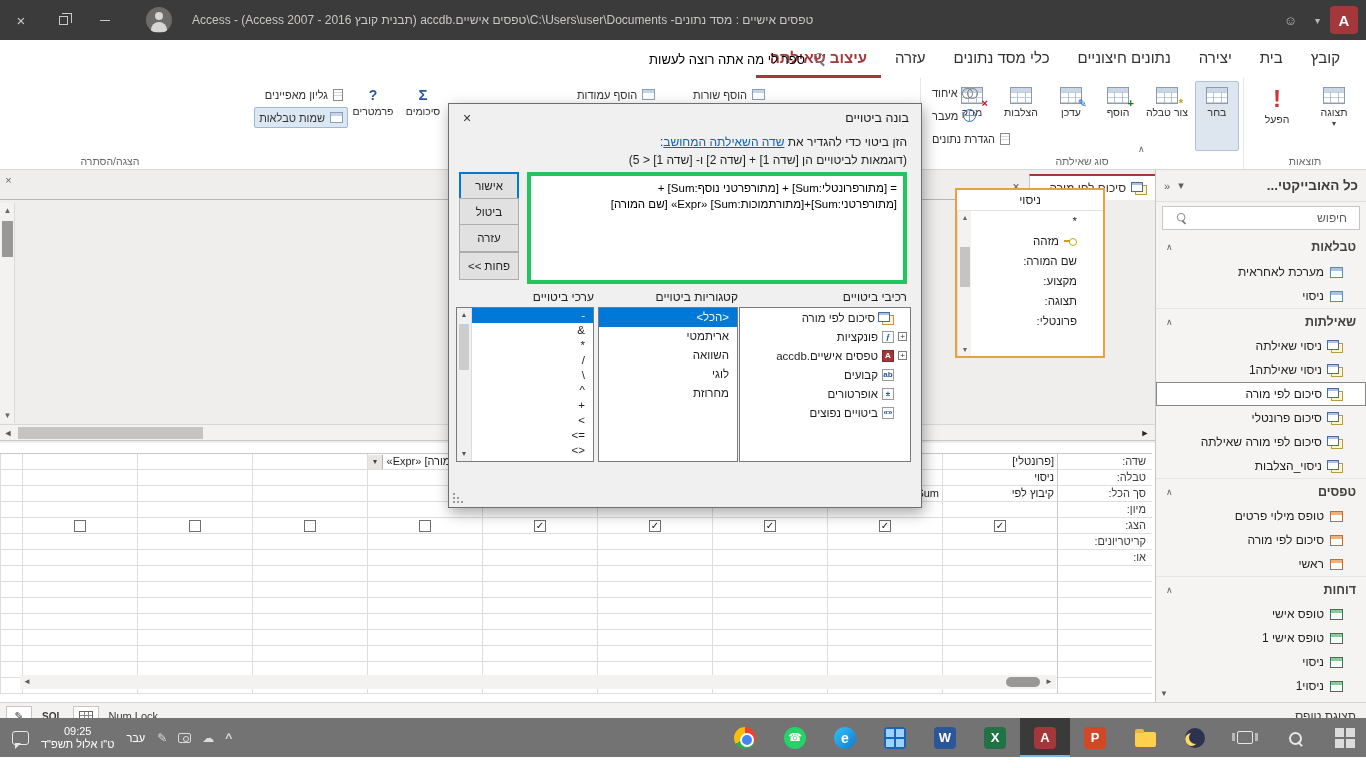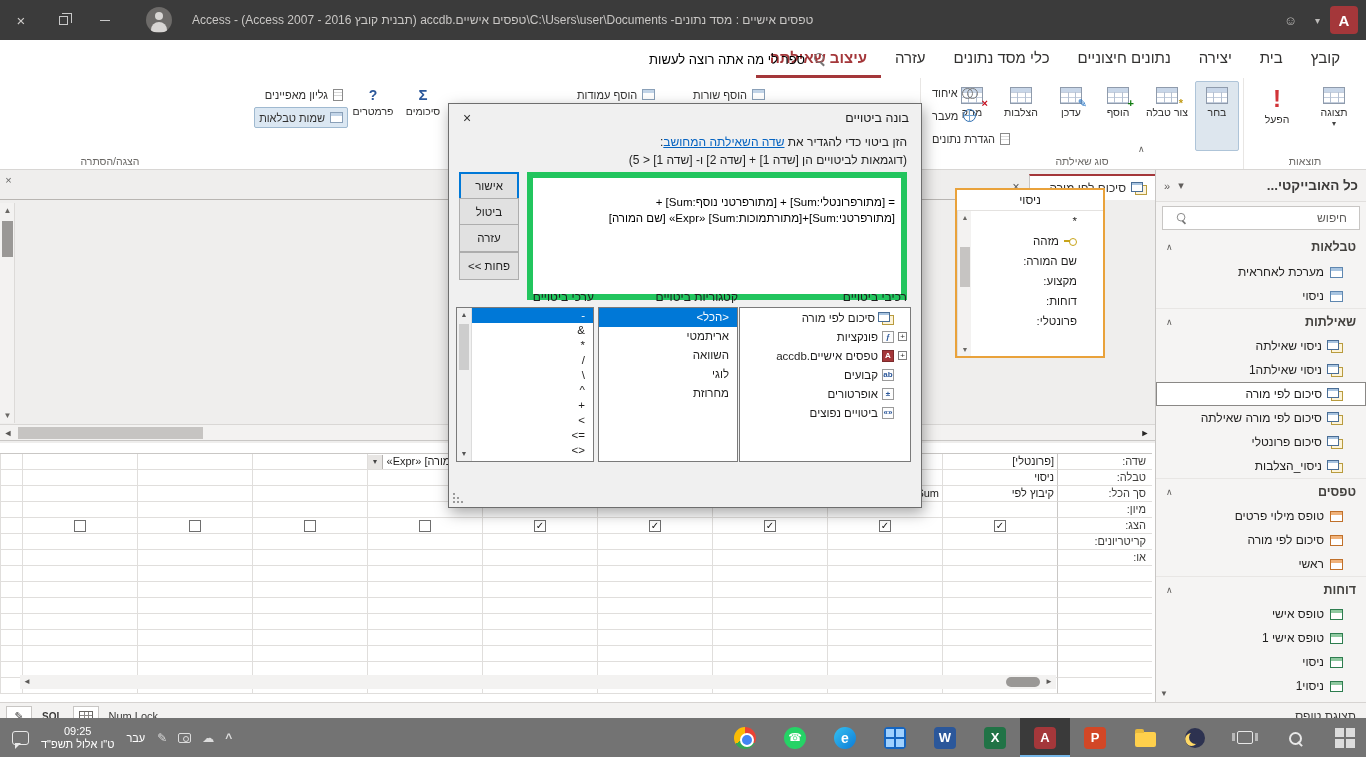--- a/index.html
+++ b/index.html
@@ -106,21 +106,21 @@
 .ico-report{width:13px;height:11px;border:1px solid #2e7d4f;background:linear-gradient(#8fc9a0 0 3px,#fff 3px);flex:none}
 .nav-down{position:absolute;left:4px;bottom:4px;font-size:8px;color:#605e5c}
 
 .dialog{position:absolute;left:448px;top:103px;width:474px;height:405px;background:#f0f0f0;border:1px solid #6e6e6e;box-shadow:2px 5px 14px rgba(0,0,0,.35);z-index:10}
 .dlg-titlebar{position:relative;height:28px}
 .dlg-title{position:absolute;right:12px;top:0;line-height:28px;font-size:12.5px;color:#1a1a1a}
 .dlg-close{position:absolute;left:0;top:0;width:36px;height:28px;display:flex;align-items:center;justify-content:center;font-size:14px;color:#333}
 .dlg-instr{position:absolute;right:14px;top:31px;font-size:12px;color:#1f1f1f;white-space:nowrap}
 .dlg-instr a{color:#0563c1;text-decoration:underline}
 .dlg-example{position:absolute;right:14px;top:49px;font-size:12px;color:#1f1f1f;white-space:nowrap}
-.expr-box{position:absolute;right:14px;left:78px;top:68px;height:128px;background:#fff;border:6px solid #22c55e;padding:16px 6px;font-size:11.5px;line-height:16px;color:#000;overflow:hidden}
+.expr-box{position:absolute;right:14px;left:78px;top:68px;height:112px;background:#fff;border:4px solid #22c55e;padding:4px 6px;font-size:11.5px;line-height:16px;color:#000;overflow:hidden}
 .dlg-btn{position:absolute;left:10px;width:60px;height:28px;background:#e1e1e1;border:1px solid #adadad;font-size:11.5px;color:#1f1f1f;display:flex;align-items:center;justify-content:center}
 .dlg-btn.default{border:1px solid #0078d7;box-shadow:0 0 0 1px #0078d7 inset}
 .lst-h{position:absolute;top:186px;font-size:12px;color:#1f1f1f;text-align:right}
 .lstbox{position:absolute;top:203px;height:155px;background:#fff;border:1px solid #7a7a7a;overflow:hidden;font-size:11.5px}
 .eb-row{height:19px;display:flex;align-items:center;gap:4px;padding:0 3px;white-space:nowrap}
 .eb-exp{width:9px;height:9px;border:1px solid #808080;font-size:8px;line-height:7px;text-align:center;color:#333;flex:none;background:#fff}
 .eb-exp.hidden{visibility:hidden}
 .eb-ico{width:12px;height:12px;flex:none;display:flex;align-items:center;justify-content:center;font-size:8px;font-weight:bold;border:1px solid #9a9a9a;background:#fdfdfd;color:#2b579a}
 .eb-ico.db{background:#a4373a;border-color:#7c2a2c;color:#fff}
 .cat-row{height:19px;line-height:19px;padding:0 8px;white-space:nowrap}
@@ -332,21 +332,21 @@
         <span class="ico-key"></span>
         <span>מזהה</span>
       </div>
     <div class="fl-row">
         <span>שם המורה:</span>
       </div>
     <div class="fl-row">
         <span>מקצוע:</span>
       </div>
     <div class="fl-row">
-        <span>דוחות:</span>
+        <span>תצוגה:</span>
       </div>
     <div class="fl-row">
         <span>פרונטלי:</span>
       </div>
     <div class="fl-sb">
       <span class="arr" style="top:0">▲</span>
       <span class="thumb"></span>
       <span class="arr" style="bottom:0">▼</span>
     </div>
   </div>
@@ -587,25 +587,25 @@
   <div class="nav-item">
       <span class="ico-query"></span>
       <span>ניסוי שאילתה1</span>
     </div>
   <div class="nav-item selected">
       <span class="ico-query"></span>
       <span>סיכום לפי מורה</span>
     </div>
   <div class="nav-item">
       <span class="ico-query"></span>
+      <span>סיכום פרונטלי</span>
+    </div>
+  <div class="nav-item">
+      <span class="ico-query"></span>
       <span>סיכום לפי מורה שאילתה</span>
-    </div>
-  <div class="nav-item">
-      <span class="ico-query"></span>
-      <span>סיכום פרונטלי</span>
     </div>
   <div class="nav-item">
       <span class="ico-query"></span>
       <span>ניסוי_הצלבות</span>
     </div>
 
   <div class="nav-sec-h">
     <span>טפסים</span>
       <span class="sp"></span>
       <span class="chev">∧</span>

